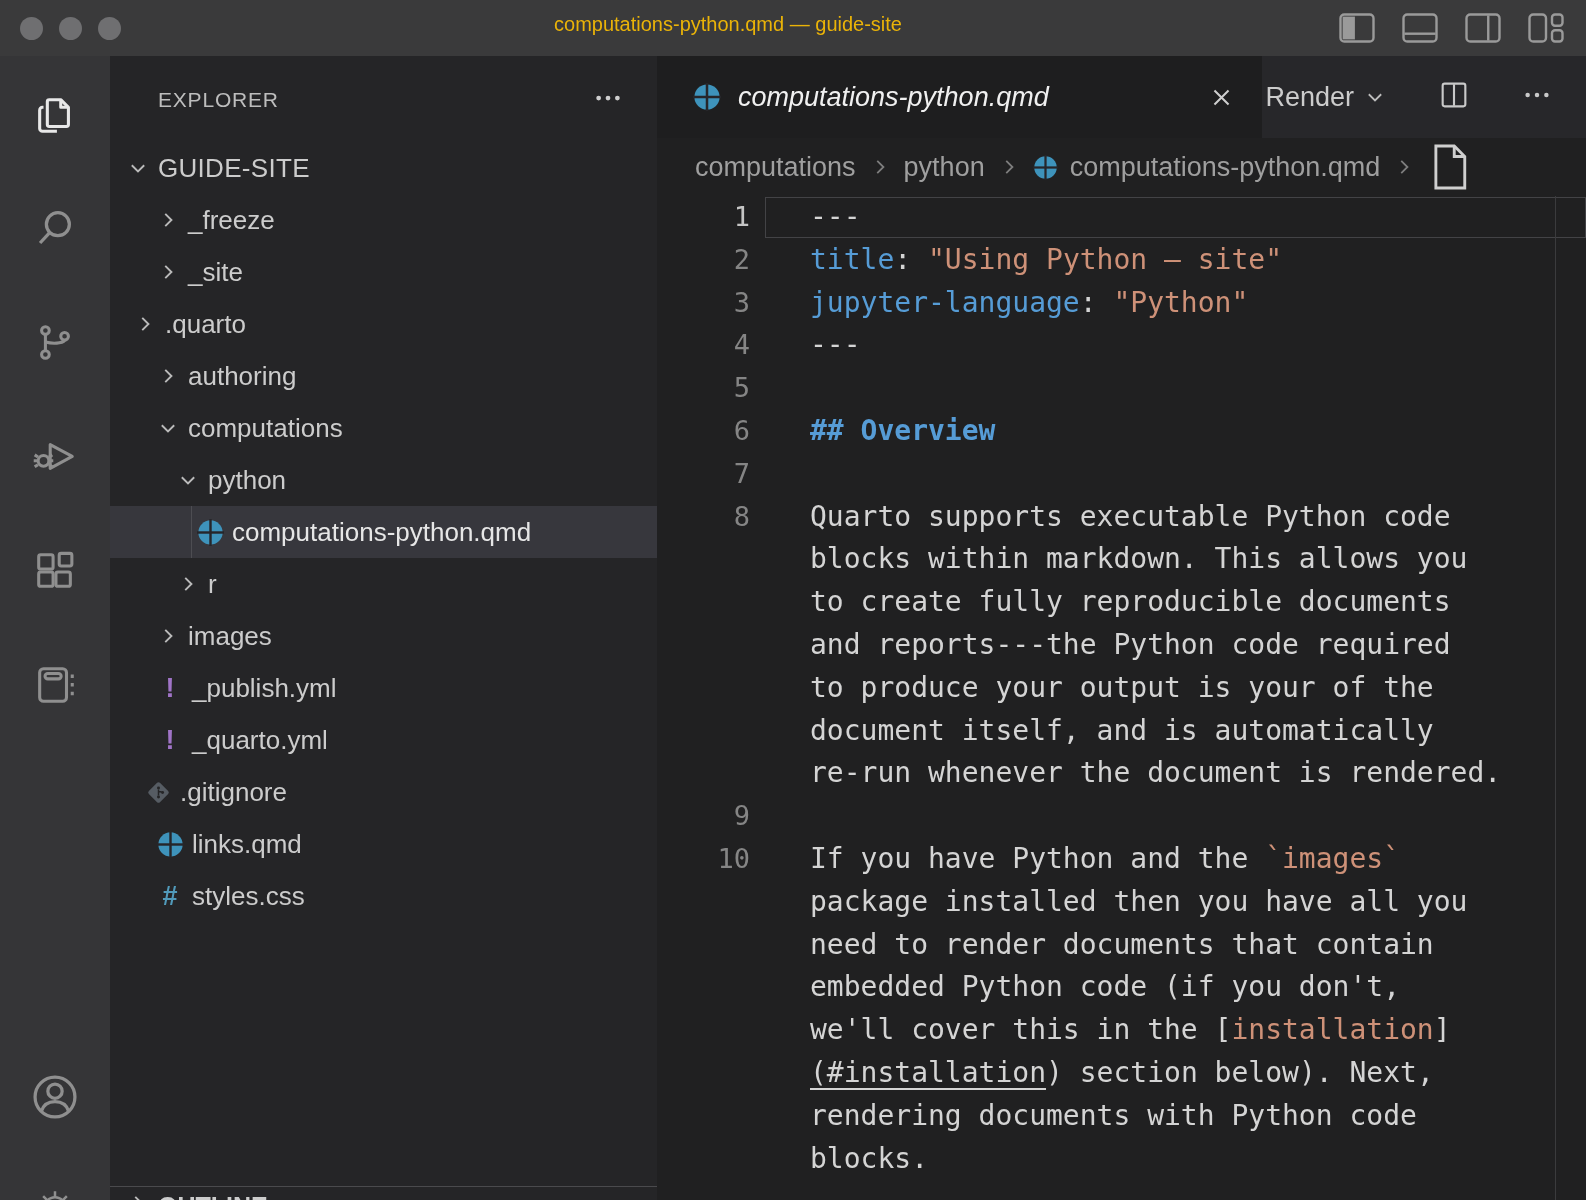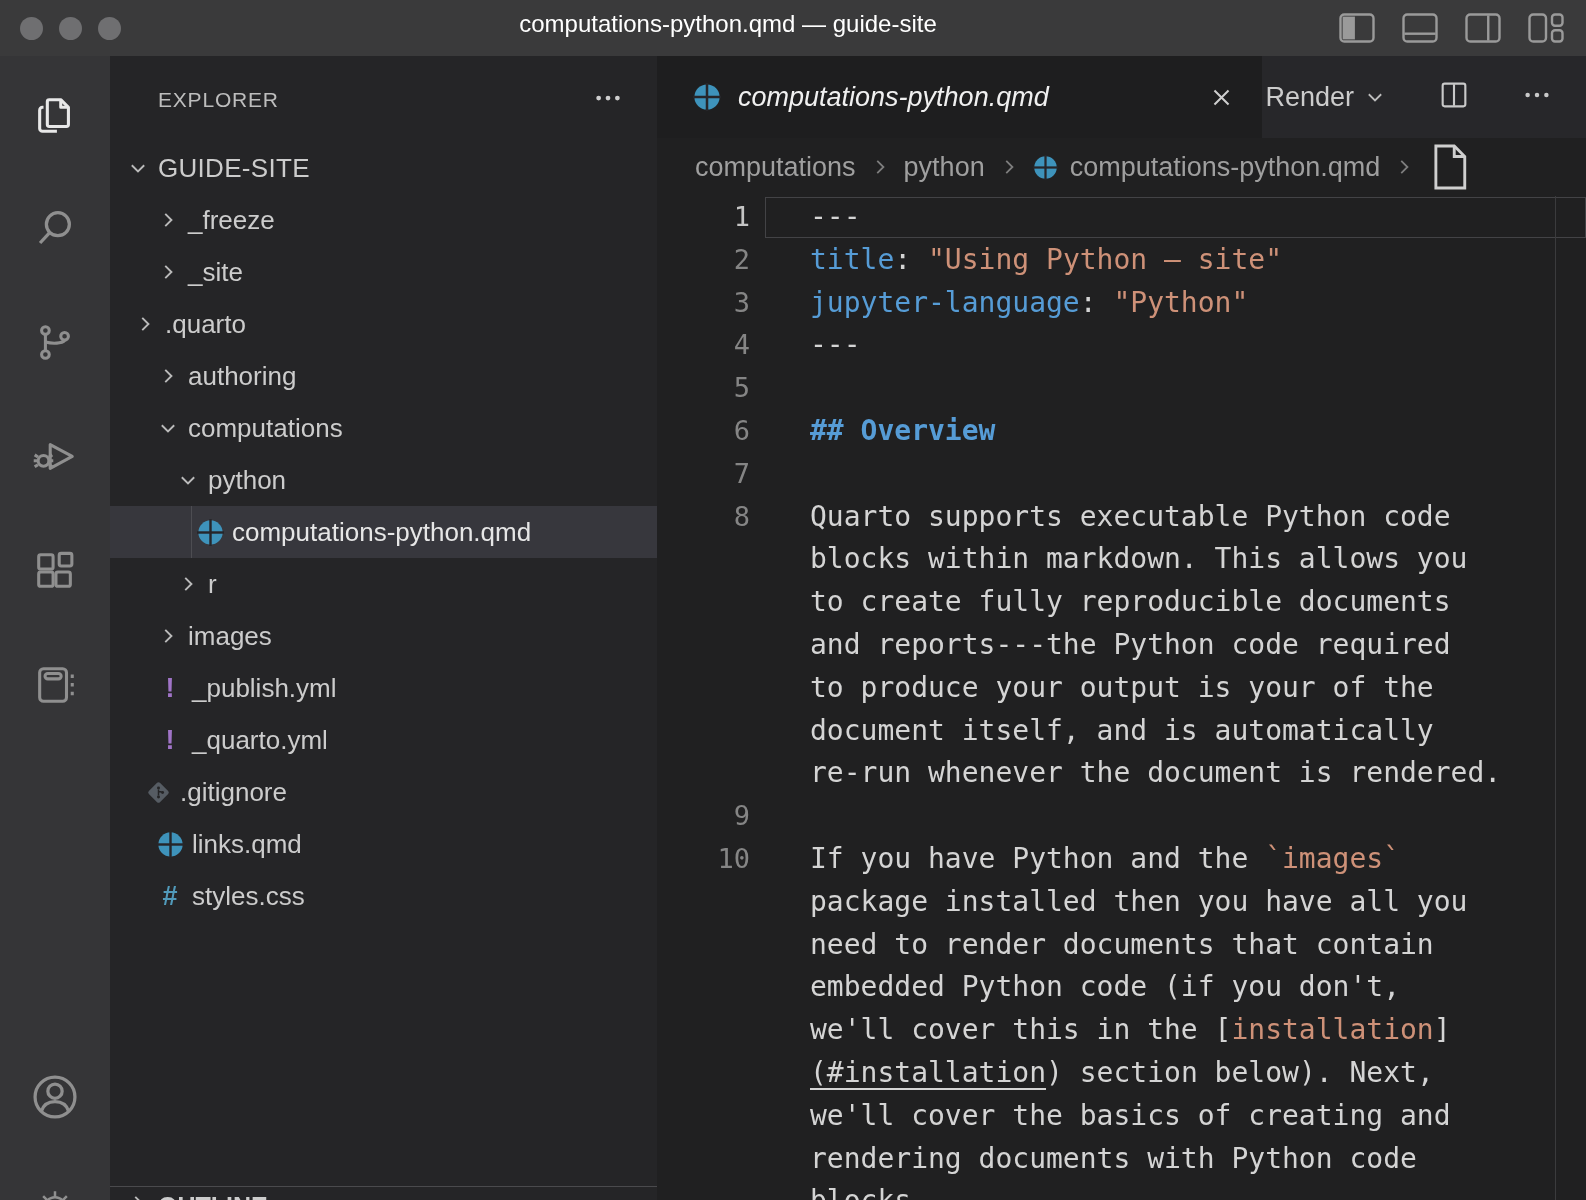--- a/index.html
+++ b/index.html
@@ -6,21 +6,21 @@
   body{
     width:1586px;height:1200px;overflow:hidden;position:relative;
     background:#202021;font-family:"Liberation Sans",sans-serif;
     -webkit-font-smoothing:antialiased;
   }
   
   .titlebar{position:absolute;top:0;left:0;right:0;height:56px;background:#3a3a3b;}
   .tl-group{position:absolute;left:20px;top:17px;display:flex;gap:16px;}
   .tl-dot{width:23px;height:23px;border-radius:50%;background:#6f6f71;}
   .win-title{position:absolute;left:200px;right:330px;top:0;height:48px;display:flex;align-items:center;justify-content:center;
-    color:#ffffff;font-size:24px;white-space:nowrap;overflow:hidden;}
+    color:#eab308;font-size:20px;white-space:nowrap;overflow:hidden;}
   .layout-icons{position:absolute;right:22px;top:12px;display:flex;gap:27px;}
   .layout-icons svg{display:block;}
   
   .main{position:absolute;top:56px;left:0;right:0;bottom:0;display:flex;}
   
   .activitybar{width:110px;background:#353537;position:relative;flex:none;display:flex;flex-direction:column;padding-top:2px;}
   .ab-item{height:114px;display:flex;align-items:center;justify-content:center;color:#8f8f8f;}
   .ab-item.active{color:#e8e8e8;}
   .ab-bottom{position:absolute;left:0;width:110px;display:flex;justify-content:center;color:#8f8f8f;}
   
@@ -396,19 +396,18 @@
         <div class="crow"><span class="ln"></span><span class="codetext"><span class="c-fg">to produce your output is your of the</span></span></div>
         <div class="crow"><span class="ln"></span><span class="codetext"><span class="c-fg">document itself, and is automatically</span></span></div>
         <div class="crow"><span class="ln"></span><span class="codetext"><span class="c-fg">re-run whenever the document is rendered.</span></span></div>
         <div class="crow"><span class="ln">9</span><span class="codetext"></span></div>
         <div class="crow"><span class="ln">10</span><span class="codetext"><span class="c-fg">If you have Python and the </span><span class="c-orange">`images`</span></span></div>
         <div class="crow"><span class="ln"></span><span class="codetext"><span class="c-fg">package installed then you have all you</span></span></div>
         <div class="crow"><span class="ln"></span><span class="codetext"><span class="c-fg">need to render documents that contain</span></span></div>
         <div class="crow"><span class="ln"></span><span class="codetext"><span class="c-fg">embedded Python code (if you don't,</span></span></div>
         <div class="crow"><span class="ln"></span><span class="codetext"><span class="c-fg">we'll cover this in the [</span><span class="c-orange">installation</span><span class="c-fg">]</span></span></div>
         <div class="crow"><span class="ln"></span><span class="codetext"><span class="c-link">(#installation</span><span class="c-fg">) section below). Next,</span></span></div>
-        <div class="crow"><span class="ln"></span><span class="codetext"><span class="c-fg">we'll cover the basics of creating and</span></span></div>
         <div class="crow"><span class="ln"></span><span class="codetext"><span class="c-fg">rendering documents with Python code</span></span></div>
         <div class="crow"><span class="ln"></span><span class="codetext"><span class="c-fg">blocks.</span></span></div>
       </div>
     <div class="overview-divider"></div>
   </div>
 </div>
 
 </body></html>

